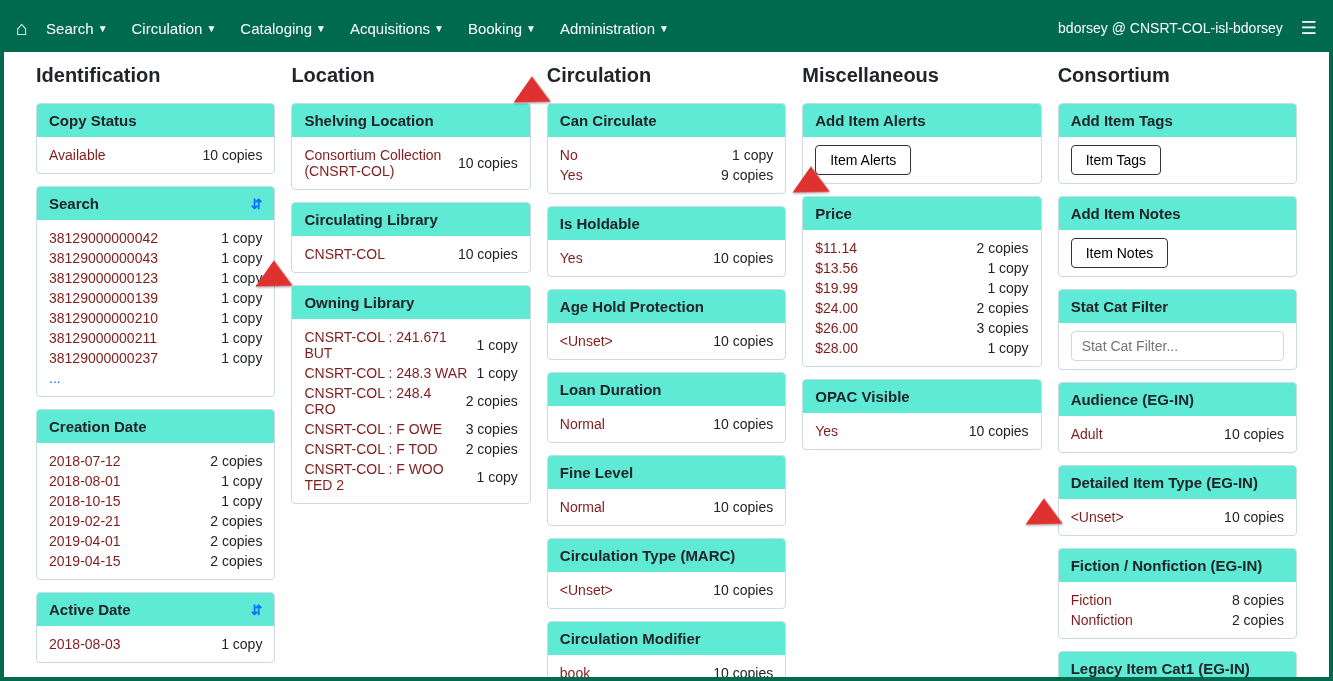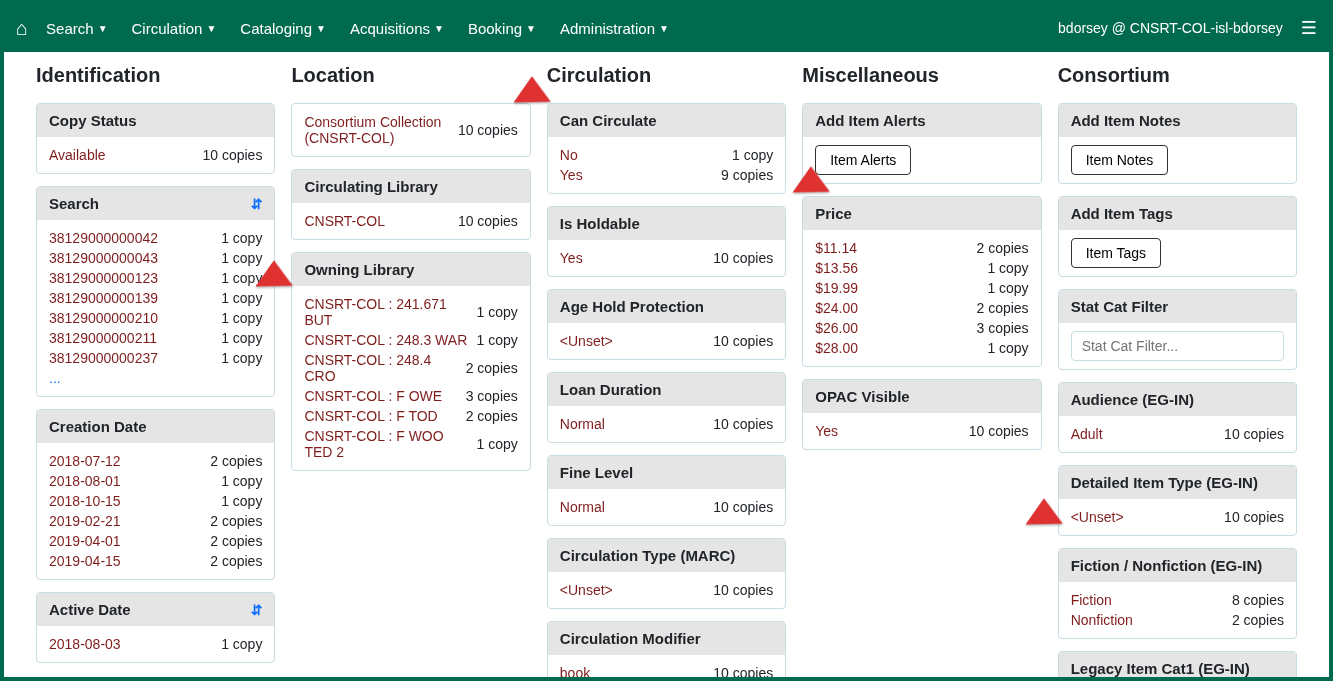--- a/index.html
+++ b/index.html
@@ -65,21 +65,21 @@
     font-weight: bold;
     margin-bottom: 16px;
   }
   .card {
     border: 1px solid #c9dbe3;
     border-radius: 4px;
     margin-bottom: 12px;
     overflow: hidden;
   }
   .card-header {
-    background: #e5e5e5;
+    background: #5eead4;
     padding: 8px 12px;
     font-weight: bold;
     font-size: 15px;
     display: flex;
     align-items: center;
     justify-content: space-between;
   }
   .card-body {
     padding: 8px 12px;
   }
@@ -273,20 +273,21 @@
               <span class="count">1 copy</span>
             </div>
       </div>
     </div>
   </div>
 
   <div class="col rel">
     <div class="col-header">Location</div>
 
     <div class="card">
+      <div class="card-header">Shelving Location</div>
       <div class="card-body">
         <div class="row">
               <span class="val">Consortium Collection (CNSRT-COL)</span>
               <span class="count">10 copies</span>
             </div>
       </div>
     </div>
 
     <div class="card">
       <div class="card-header">Circulating Library</div>
@@ -455,30 +456,30 @@
               <span class="count">10 copies</span>
             </div>
       </div>
     </div>
   </div>
 
   <div class="col rel">
     <div class="col-header">Consortium</div>
 
     <div class="card">
+      <div class="card-header">Add Item Tags</div>
+      <div class="card-body">
+        <button class="btn">Item Tags</button>
+      </div>
+    </div>
+
+    <div class="card">
       <div class="card-header">Add Item Notes</div>
       <div class="card-body">
         <button class="btn">Item Notes</button>
-      </div>
-    </div>
-
-    <div class="card">
-      <div class="card-header">Add Item Tags</div>
-      <div class="card-body">
-        <button class="btn">Item Tags</button>
       </div>
     </div>
 
     <div class="card">
       <div class="card-header">Stat Cat Filter</div>
       <div class="card-body">
         <input class="stat-input" type="text" placeholder="Stat Cat Filter..." style="">
       </div>
     </div>
 

